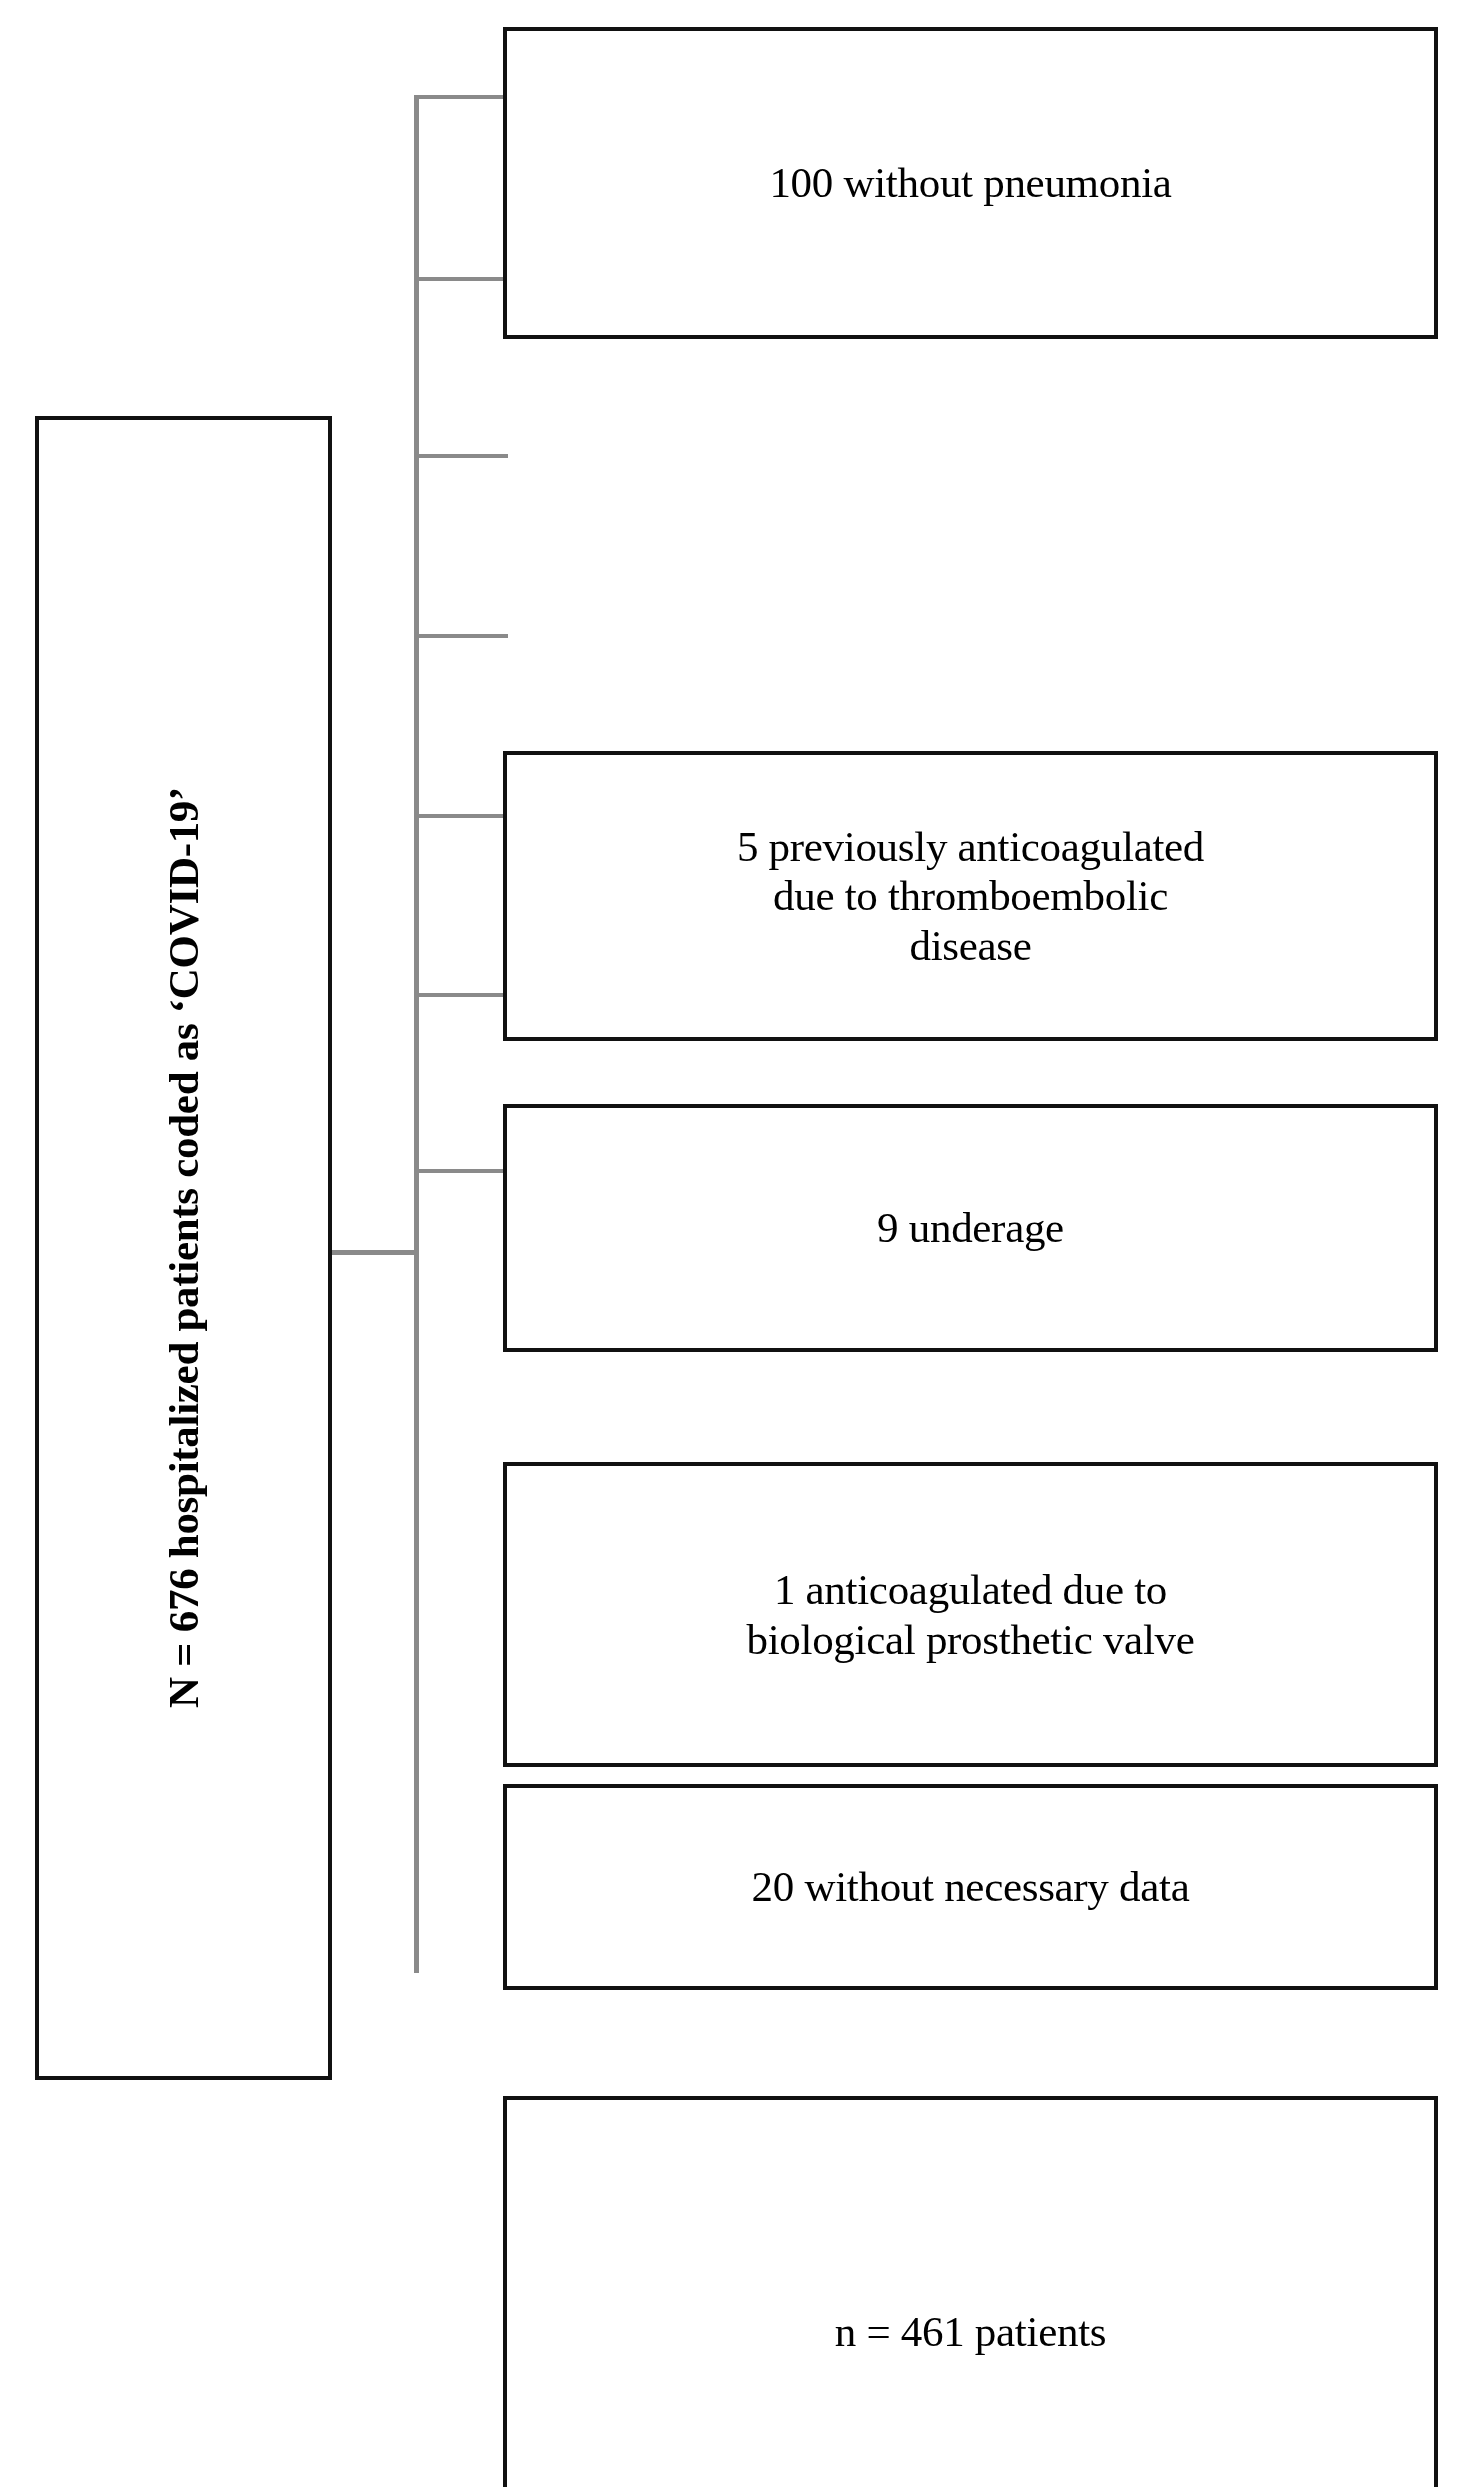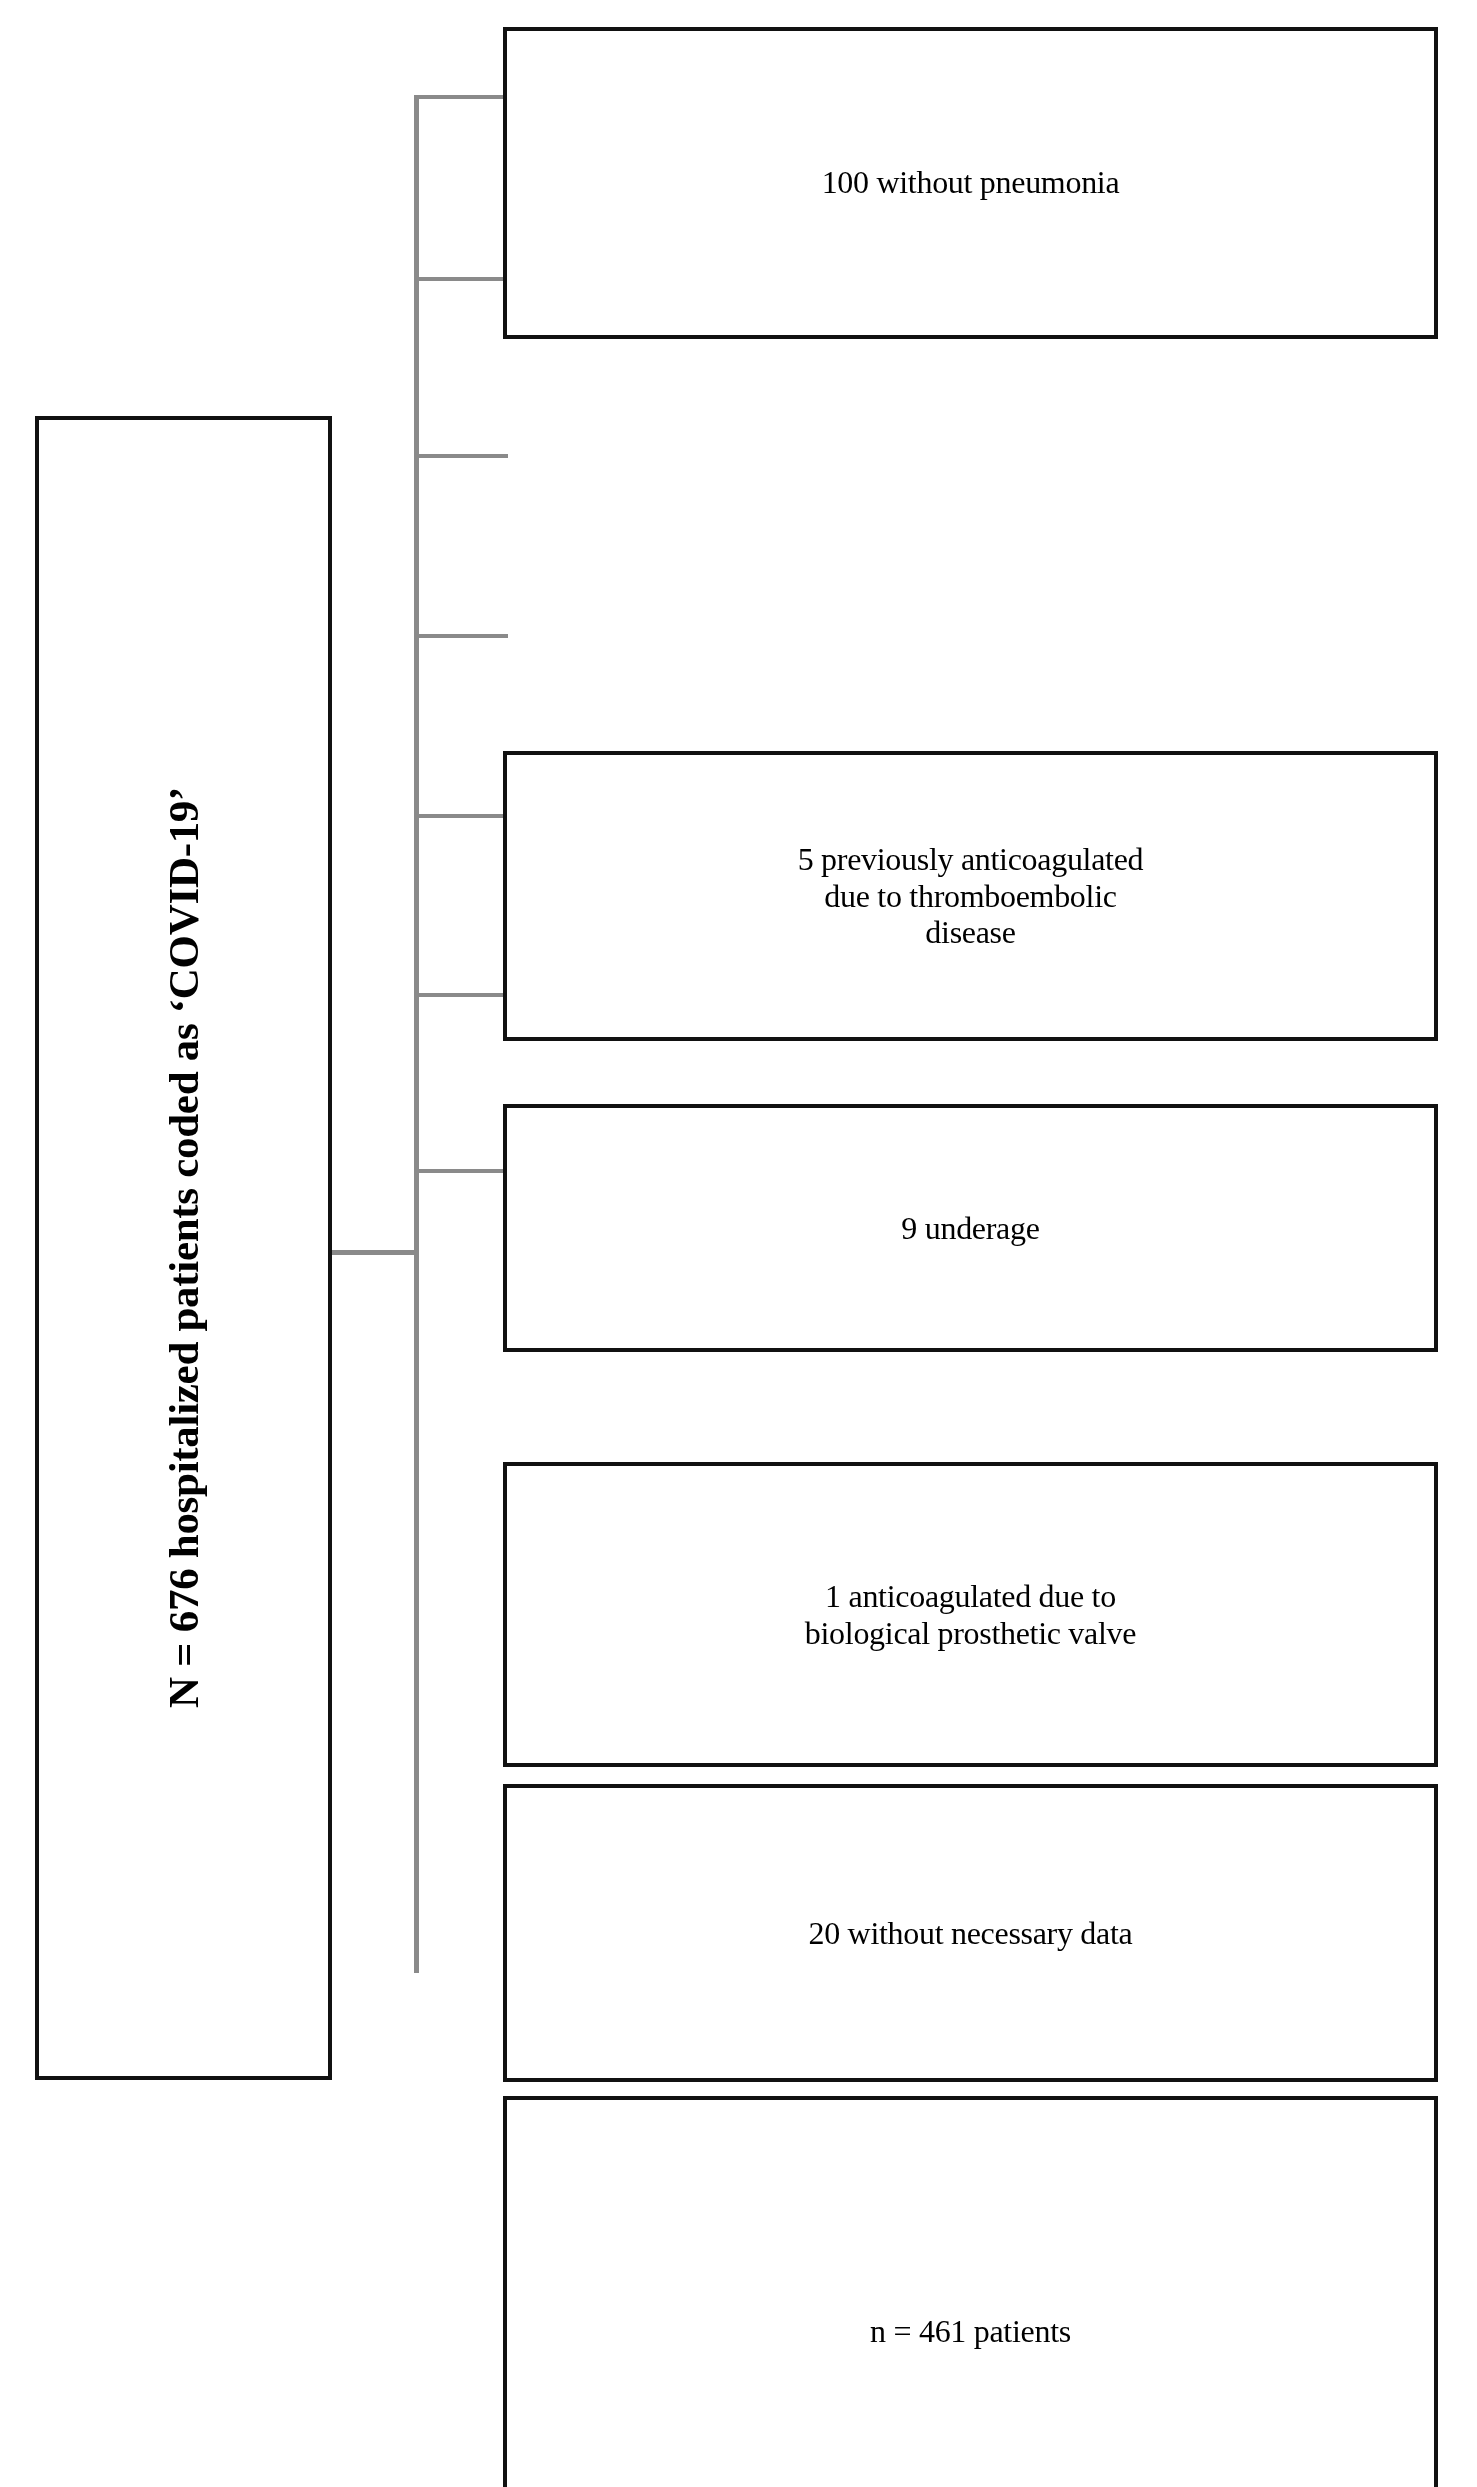--- a/index.html
+++ b/index.html
@@ -28,21 +28,21 @@
     border: 4px solid #111111;
     display: flex;
     align-items: center;
     justify-content: center;
     text-align: center;
   }
   .node-text {
     display: block;
     width: 100%;
     padding: 0 17.7px;
-    font-size: 32px;
+    font-size: 43px;
     line-height: 1.14;
     letter-spacing: -0.3px;
     white-space: pre-line;
   }
 
   
   #root-node {
     left: 35px;
     top: 416px;
     width: 297px;
@@ -59,21 +59,21 @@
   }
 
   
   .rnode { left: 503px; width: 935px; }
 
   #node-1 { top: 26.5px;   height: 312px; }
   #node-2 { top: 400px;  height: 292px; }
   #node-3 { top: 751px;  height: 290px; }
   #node-4 { top: 1104px; height: 248px; text-align: center; }
   #node-5 { top: 1462px; height: 305px; }
-  #node-6 { top: 1784px; height: 298px; }
+  #node-6 { top: 1784px; height: 206px; }
   #node-7 { top: 2096px; height: 471px; }
 
   
   .line {
     position: absolute;
     background: #8a8a8a;
   }
   .v-trunk {
     left: 414px;
     top: 95px;

